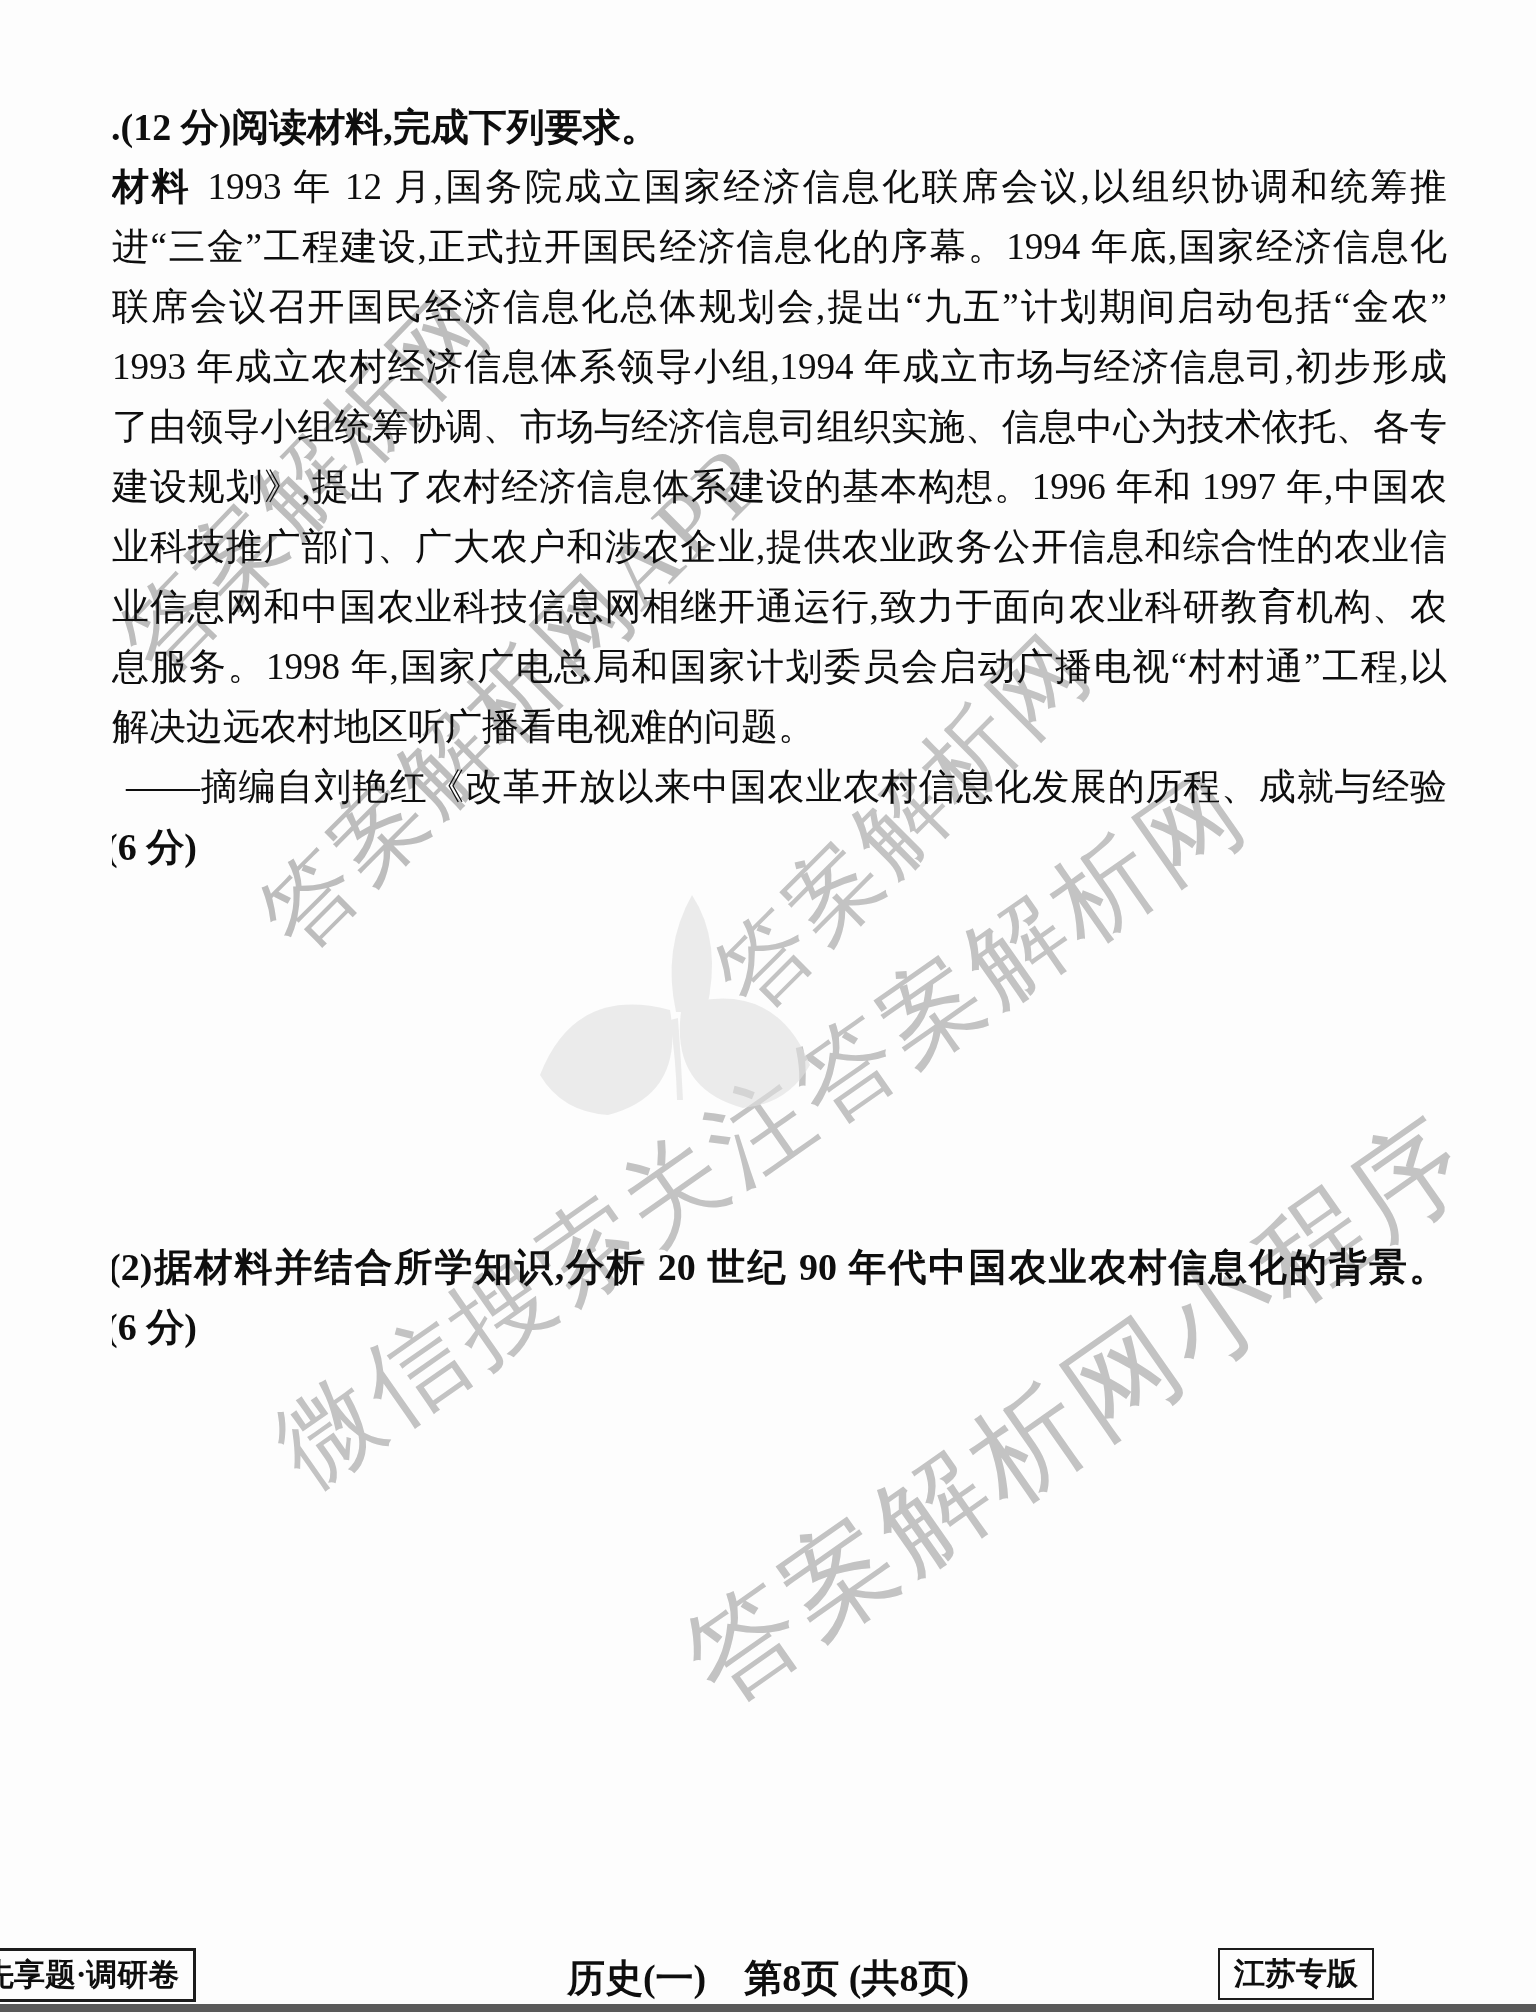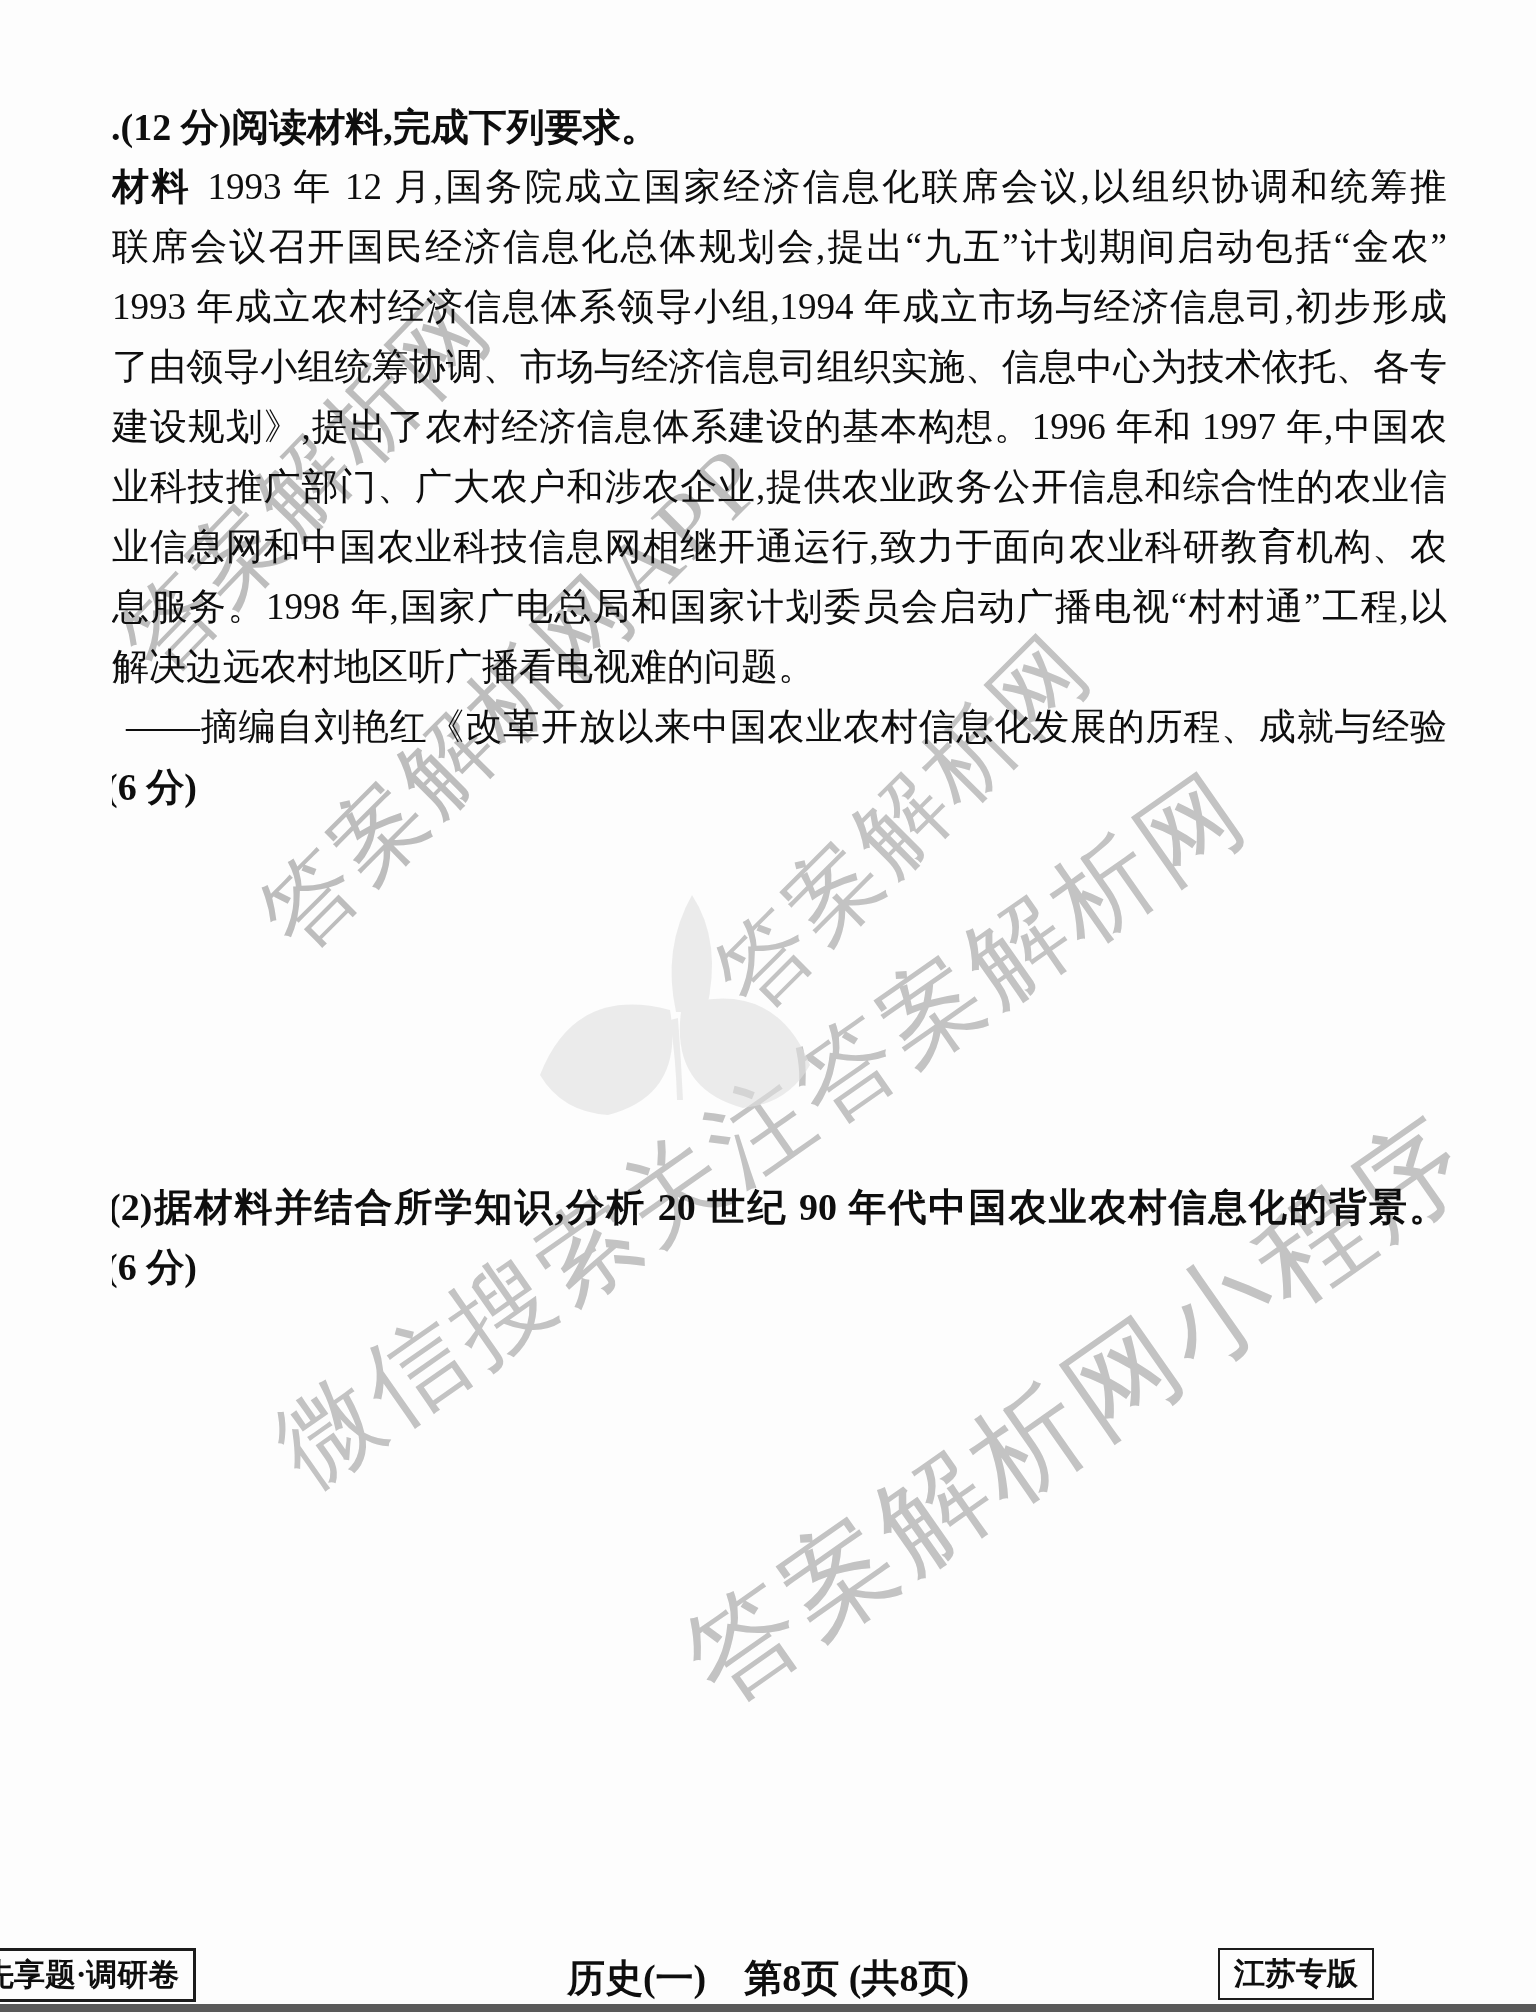--- a/index.html
+++ b/index.html
@@ -66,20 +66,21 @@
       <path d="M330 205 Q295 118 202 145 Q188 228 263 248 Q308 244 330 205 Z"></path>
       <path d="M196 152 Q182 88 212 35 Q243 82 226 152 Z"></path>
       <path d="M190 160 Q196 200 197 240 L203 240 Q201 198 198 158 Z"></path>
     </g>
   </svg>
 
   <div class="content">
     <div class="row head">20.(12 分)阅读材料,完成下列要求。</div>
 
     <div class="row mat just"><span class="mat-label">材料</span><span>1993 年 12 月,国务院成立国家经济信息化联席会议,以组织协调和统筹推</span></div>
+    <div class="row mat just">进“三金”工程建设,正式拉开国民经济信息化的序幕。1994 年底,国家经济信息化</div>
     <div class="row mat just">联席会议召开国民经济信息化总体规划会,提出“九五”计划期间启动包括“金农”</div>
     <div class="row mat just">1993 年成立农村经济信息体系领导小组,1994 年成立市场与经济信息司,初步形成</div>
     <div class="row mat just">了由领导小组统筹协调、市场与经济信息司组织实施、信息中心为技术依托、各专业</div>
     <div class="row mat just">建设规划》,提出了农村经济信息体系建设的基本构想。1996 年和 1997 年,中国农</div>
     <div class="row mat just">业科技推广部门、广大农户和涉农企业,提供农业政务公开信息和综合性的农业信</div>
     <div class="row mat just">业信息网和中国农业科技信息网相继开通运行,致力于面向农业科研教育机构、农</div>
     <div class="row mat just">息服务。1998 年,国家广电总局和国家计划委员会启动广播电视“村村通”工程,以</div>
     <div class="row mat">解决边远农村地区听广播看电视难的问题。</div>
 
     <div class="row attr just">——摘编自刘艳红《改革开放以来中国农业农村信息化发展的历程、成就与经验启示》</div>

